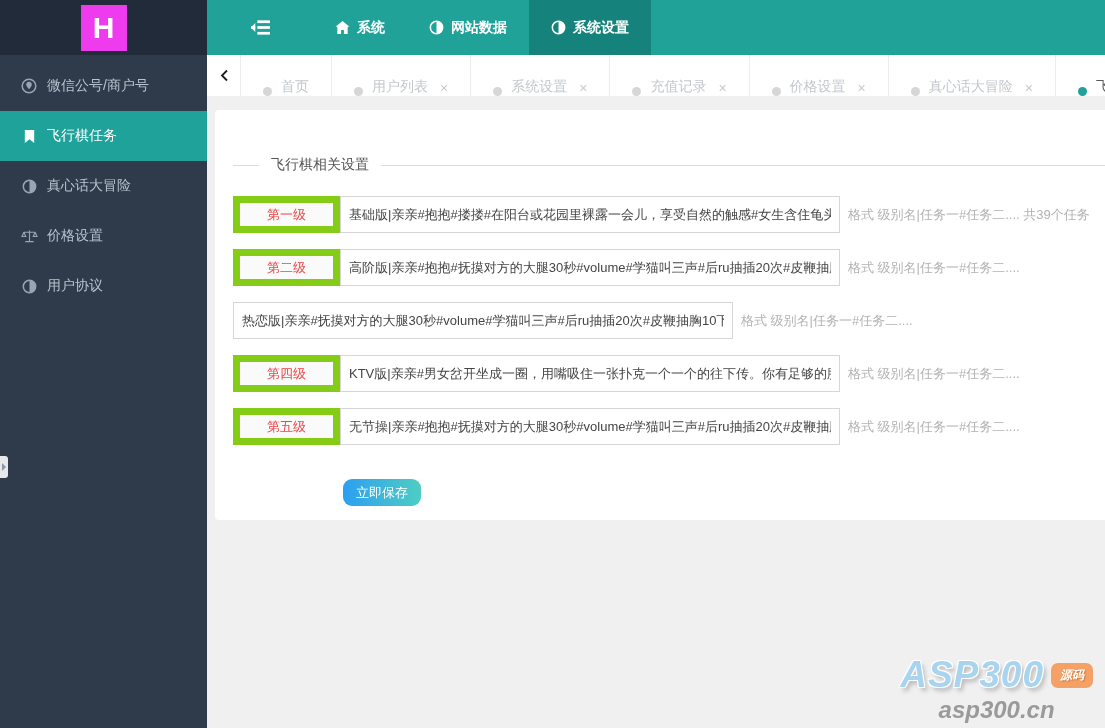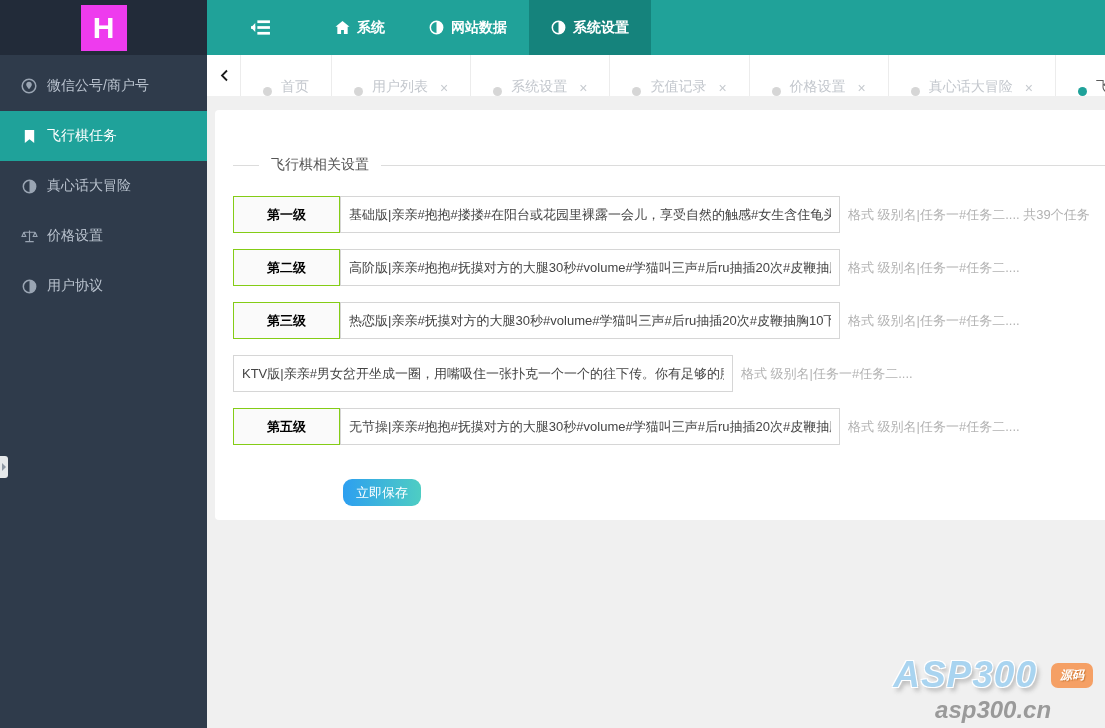--- a/index.html
+++ b/index.html
@@ -44,31 +44,31 @@
   .tab.active .dot { background:#1fa29a; }
   
   .panel { position:absolute; left:215px; top:110px; width:964px; height:410px; background:#fff;
     border-radius:4px; z-index:1; }
   .legend-row { display:flex; align-items:center; margin:46px 18px 0 18px; }
   .legend-line-s { width:26px; height:1px; background:#dcdcdc; }
   .legend-text { padding:0 12px; color:#555; font-size:14px; }
   .legend-line-l { flex:1; height:1px; background:#dcdcdc; }
   .rows { margin:22px 0 0 18px; }
   .frow { display:flex; align-items:center; margin-bottom:16px; height:37px; }
-  .flabel { width:107px; height:37px; background:#fafafa; border:1px solid #84cc16;
-    display:flex; align-items:center; justify-content:center; font-size:13px; color:#000000; flex:0 0 auto;font-weight:bold; }
+  .flabel { width:107px; height:37px; background:#fafafa; border:7px solid #84cc16;
+    display:flex; align-items:center; justify-content:center; font-size:13px; color:#ef4444; flex:0 0 auto; }
   .finput { width:500px; height:37px; border:1px solid #d6d6d6; padding:0 8px; font-size:13px;
     color:#444; outline:none; font-family:inherit; flex:0 0 auto; }
   .fhint { margin-left:8px; color:#b2b2b2; font-size:13px; white-space:nowrap; overflow:hidden; }
   .save-btn { margin:18px 0 0 128px; display:inline-block; height:27px; padding:0 13px; border:none;
     border-radius:9px; background:linear-gradient(90deg,#2d9ff0,#4ecdc3); color:#fff; font-size:13px;
     cursor:pointer; font-family:inherit; }
   
   .watermark { position:absolute; right:12px; bottom:4px; text-align:center; z-index:3; }
-  .wm-row { display:flex; align-items:center; gap:14px; justify-content:center;margin-top:27px; }
+  .wm-row { display:flex; align-items:center; gap:7px; justify-content:center;margin-top:27px; }
   .wm-brand { font-size:37px; font-weight:bold; font-style:italic; color:#a9d4f0; letter-spacing:1px;
     text-shadow:1px 1px 0 #fff,-1px -1px 0 #fff,1px -1px 0 #fff,-1px 1px 0 #fff,3px 4px 4px rgba(120,120,120,.45); }
   .wm-badge { background:#f5a065; color:#fff; font-size:12px; font-weight:bold; font-style:italic;
     padding:4px 9px; border-radius:7px; text-shadow:1px 1px 1px rgba(180,100,30,.6); }
   .wm-domain { font-size:24px; font-weight:bold; font-style:italic; color:#9a9a9a; margin-top:0px; }
   
   .left-handle { position:absolute; left:0; top:456px; width:8px; height:22px; background:#e6e8ea;
     border-radius:0 3px 3px 0; z-index:4; display:flex; align-items:center; justify-content:center; cursor:pointer; }
   .left-handle .tri { width:0; height:0; border-top:4px solid transparent; border-bottom:4px solid transparent;
     border-left:4px solid #8d97a3; }
@@ -222,25 +222,25 @@
         <div class="flabel">第一级</div>
         <input class="finput" type="text" value="基础版|亲亲#抱抱#搂搂#在阳台或花园里裸露一会儿，享受自然的触感#女生含住龟头吸吮一大" style="">
         <div class="fhint">格式 级别名|任务一#任务二.... 共39个任务</div>
       </div>
       <div class="frow">
         <div class="flabel">第二级</div>
         <input class="finput" type="text" value="高阶版|亲亲#抱抱#抚摸对方的大腿30秒#volume#学猫叫三声#后ru抽插20次#皮鞭抽胸10下#掀" style="">
         <div class="fhint">格式 级别名|任务一#任务二....</div>
       </div>
       <div class="frow">
-        <div class="flabel">第三级</div>
         <input class="finput" type="text" value="热恋版|亲亲#抚摸对方的大腿30秒#volume#学猫叫三声#后ru抽插20次#皮鞭抽胸10下#掀起内" style="">
         <div class="fhint">格式 级别名|任务一#任务二....</div>
       </div>
       <div class="frow">
+        <div class="flabel">第四级</div>
         <input class="finput" type="text" value="KTV版|亲亲#男女岔开坐成一圈，用嘴吸住一张扑克一个一个的往下传。你有足够的肺活量可以" style="">
         <div class="fhint">格式 级别名|任务一#任务二....</div>
       </div>
       <div class="frow">
         <div class="flabel">第五级</div>
         <input class="finput" type="text" value="无节操|亲亲#抱抱#抚摸对方的大腿30秒#volume#学猫叫三声#后ru抽插20次#皮鞭抽胸10下#掀" style="">
         <div class="fhint">格式 级别名|任务一#任务二....</div>
       </div>
     </div>
 

